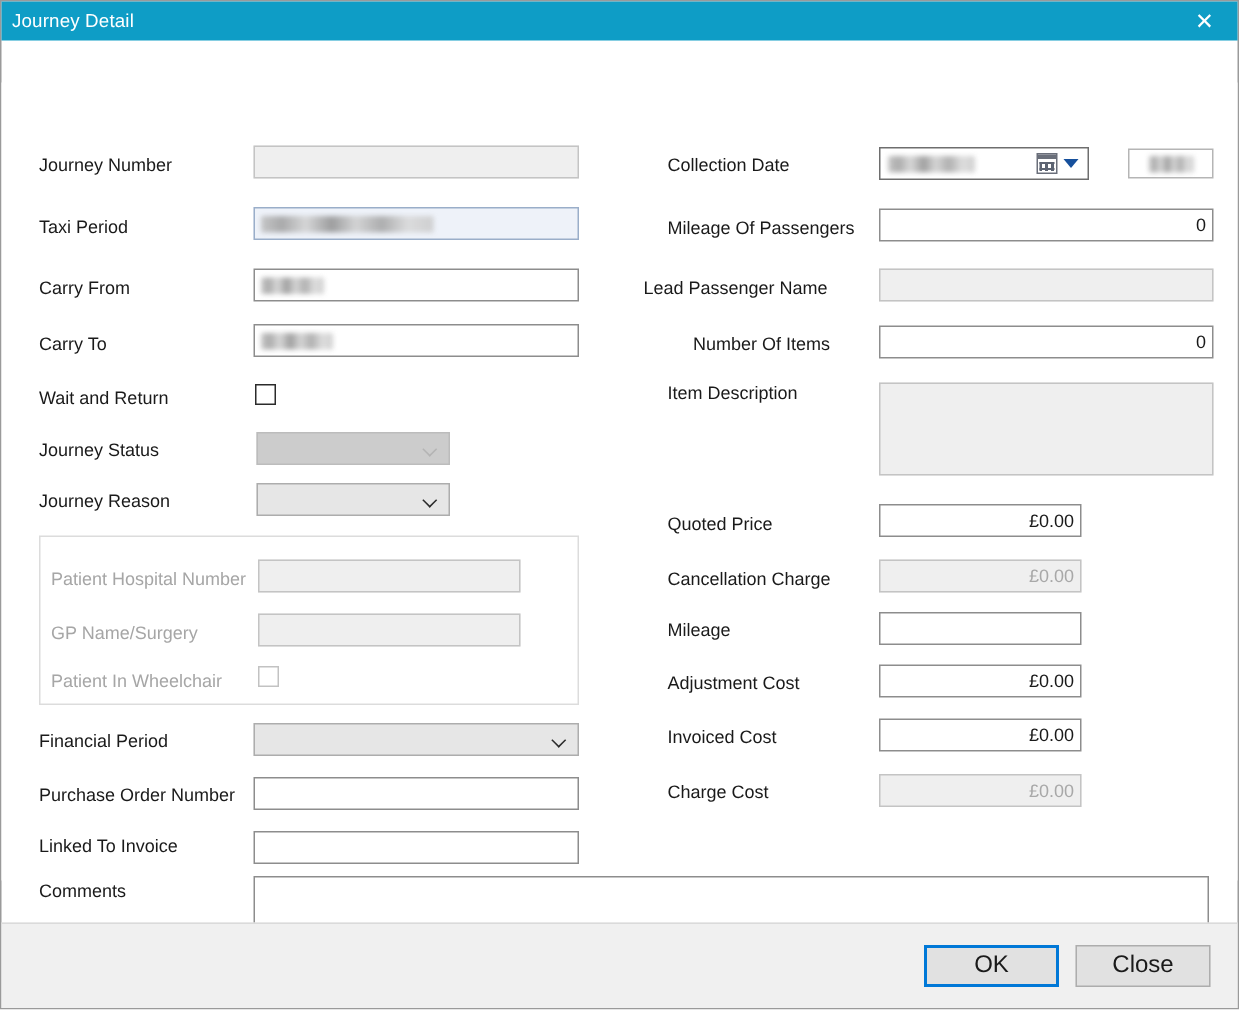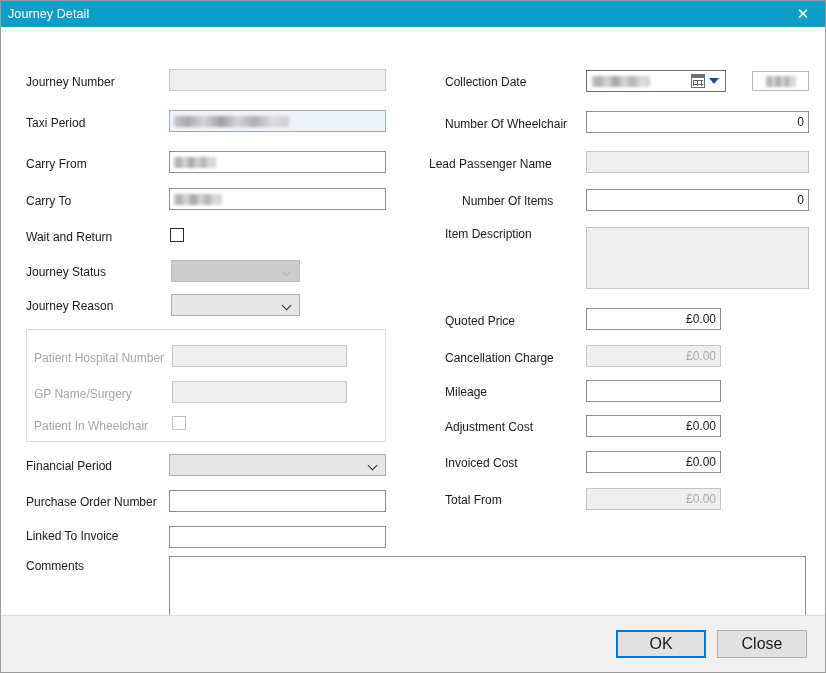--- a/index.html
+++ b/index.html
@@ -14,20 +14,21 @@
     color: #1a1a1a;
     overflow: hidden;
   }
   .window {
     width: 826px; height: 673px;
     position: relative;
     border: 1px solid #9a9a9a;
     background: #ffffff;
     display: flex;
     flex-direction: column;
+    gap: 28px;
   }
   
   .titlebar {
     height: 26px;
     background: #0e9dc6;
     display: flex;
     align-items: center;
     flex: 0 0 auto;
     position: relative;
   }
@@ -295,21 +296,21 @@
       <div class="datepicker" style="left:165px; top:43px; width:140px;">
         <span class="blur-text" style="width:58px;"></span>
         <span class="dp-spacer"></span>
         <span class="cal-icon"></span>
         <span class="dp-arrow"></span>
       </div>
       <div class="field" style="left:331px; top:44px; width:57px; height:20px; border-color:#b5b5b5;">
         <span class="blur-text" style="width:30px; margin:0 auto;"></span>
       </div>
 
-      <div class="lbl" style="left:24px; top:90px;">Number Of Wheelchair</div>
+      <div class="lbl" style="left:24px; top:90px;">Mileage Of Passengers</div>
       <div class="field num" style="left:165px; top:84px; width:223px;">
         <span>0</span>
       </div>
 
       <div class="lbl" style="left:8px; top:130px;">Lead Passenger Name</div>
       <div class="field disabled" style="left:165px; top:124px; width:223px;"></div>
 
       <div class="lbl" style="left:41px; top:167px;">Number Of Items</div>
       <div class="field num" style="left:165px; top:162px; width:223px;">
         <span>0</span>
@@ -336,21 +337,21 @@
       <div class="lbl" style="left:24px; top:393px;">Adjustment Cost</div>
       <div class="field num" style="left:165px; top:388px; width:135px;">
         <span>£0.00</span>
       </div>
 
       <div class="lbl" style="left:24px; top:429px;">Invoiced Cost</div>
       <div class="field num" style="left:165px; top:424px; width:135px;">
         <span>£0.00</span>
       </div>
 
-      <div class="lbl" style="left:24px; top:466px;">Total From</div>
+      <div class="lbl" style="left:24px; top:466px;">Charge Cost</div>
       <div class="field num disabled" style="left:165px; top:461px; width:135px;">
         <span>£0.00</span>
       </div>
     </div>
   </div>
 
   <div class="footer">
     <div class="btn primary" style="left:615px; width:90px;">
       <span>OK</span>
     </div>

